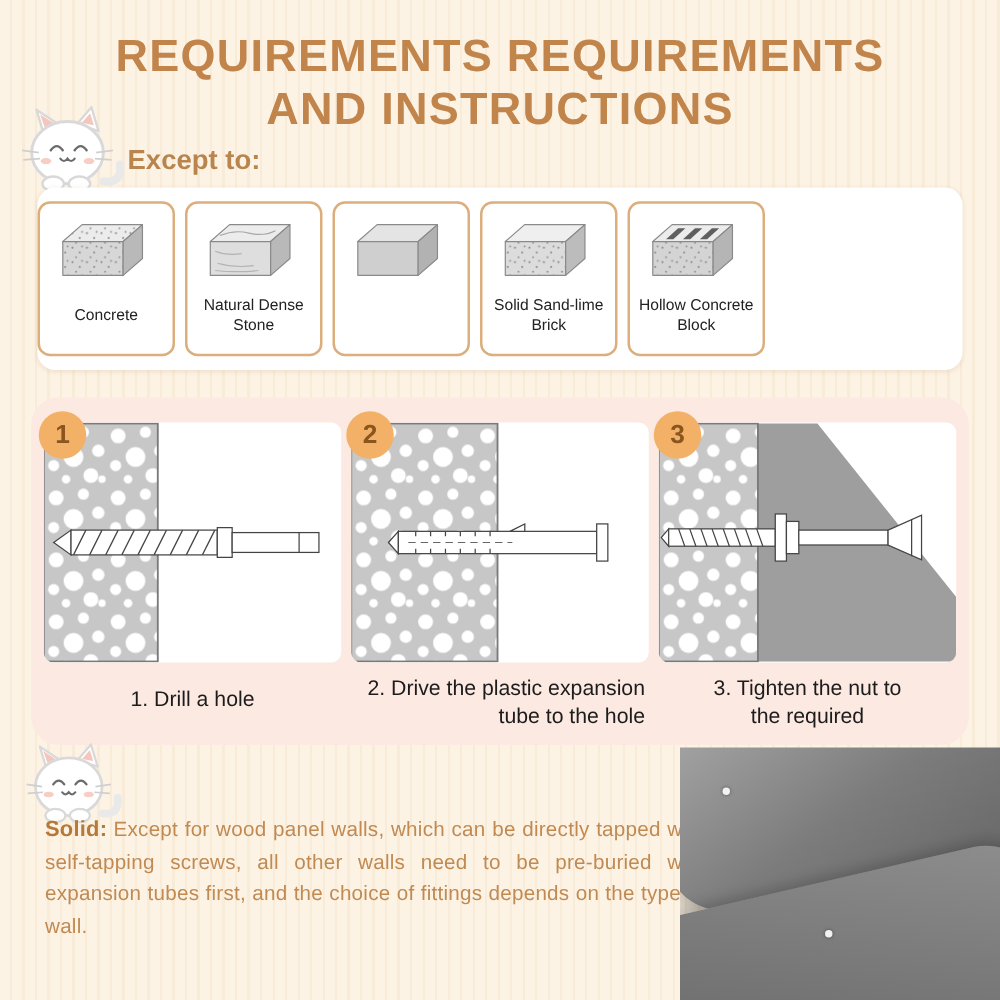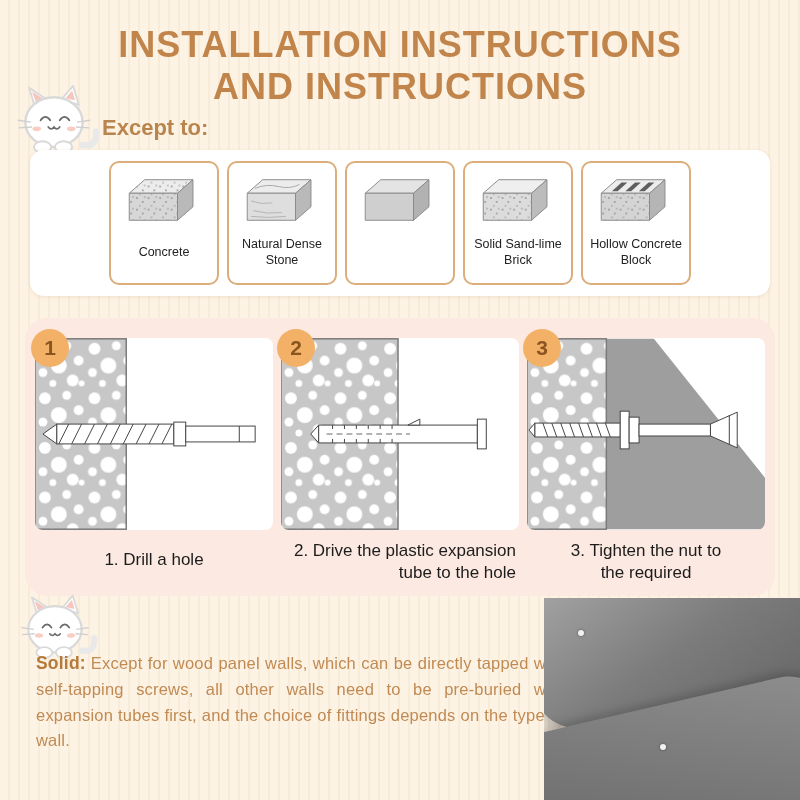--- a/index.html
+++ b/index.html
@@ -5,21 +5,21 @@
   html,body{margin:0;padding:0;background:#fdf3e5;}
   .page{position:relative;width:800px;height:800px;overflow:hidden;
     font-family:"Liberation Sans",sans-serif;
     background:repeating-linear-gradient(90deg,#fdf3e5 0px,#fdf3e5 8px,#f8ecd8 8px,#f8ecd8 10px);}
   .title{position:absolute;top:24px;left:0;width:100%;text-align:center;
     color:#c1854c;font-weight:bold;font-size:36px;line-height:1.18;letter-spacing:1px;margin:0;}
   .apply-label{position:absolute;left:102px;top:115px;font-size:22px;font-weight:bold;color:#b9854e;}
   .cat-top{position:absolute;left:6px;top:82px;width:96px;height:86px;}
   .cat-bottom{position:absolute;left:10px;top:592px;width:90px;height:80px;}
   .apply-panel{position:absolute;left:30px;top:150px;width:740px;height:146px;background:#ffffff;
-    border-radius:14px;display:flex;align-items:center;justify-content:center;gap:8px;
+    border-radius:14px;display:flex;align-items:center;justify-content:flex-start;gap:8px;
     box-shadow:0 1px 4px rgba(180,140,90,.18);}
   .card{width:110px;height:124px;border:2px solid #dcae7c;border-radius:10px;background:#fff;
     display:flex;flex-direction:column;align-items:center;padding-top:9px;box-sizing:border-box;}
   .card svg{width:82px;height:56px;flex:0 0 auto;}
   .card-label{flex:1;display:flex;align-items:center;justify-content:center;text-align:center;
     font-size:12.5px;color:#222;line-height:1.25;padding:0 3px 5px;}
   .steps-panel{position:absolute;left:25px;top:318px;width:750px;height:278px;background:#fce9e1;
     border-radius:22px;box-sizing:border-box;padding:20px 10px 0;display:flex;gap:8px;}
   .step{flex:1;position:relative;}
   .step-img{height:192px;background:#fff;border-radius:8px;overflow:hidden;}
@@ -66,21 +66,21 @@
       <circle cx="8" cy="7" r="0.9" fill="#8f8f8f"></circle>
       <circle cx="5" cy="11" r="0.8" fill="#8f8f8f"></circle>
       <circle cx="10" cy="2" r="0.8" fill="#8f8f8f"></circle>
     </pattern>
   </defs>
 </svg>
 
 <div class="page">
 
   <h1 class="title">
-    <span style="display:block">INSTALLATION INSTRUCTIONS</span>
+    <span style="display:block">REQUIREMENTS REQUIREMENTS</span>
     <span style="display:block">AND INSTRUCTIONS</span>
   </h1>
 
   <svg class="cat-top" viewBox="0 0 100 90">
     <path d="M30,26 L24,6 L42,18 Z" fill="#fff" stroke="#d9d9d9" stroke-width="2" stroke-linejoin="round"></path>
     <path d="M58,18 L70,4 L76,24 Z" fill="#fff" stroke="#d9d9d9" stroke-width="2" stroke-linejoin="round"></path>
     <path d="M31,21 L27,10 L38,17 Z" fill="#f5c6bd"></path>
     <path d="M62,17 L69,9 L72,19 Z" fill="#f5c6bd"></path>
     <path d="M80,66 q16,2 14,-14" stroke="#e9e9e9" stroke-width="7" fill="none" stroke-linecap="round"></path>
     <ellipse cx="50" cy="42" rx="30" ry="26" fill="#fff" stroke="#d9d9d9" stroke-width="2.5"></ellipse>

